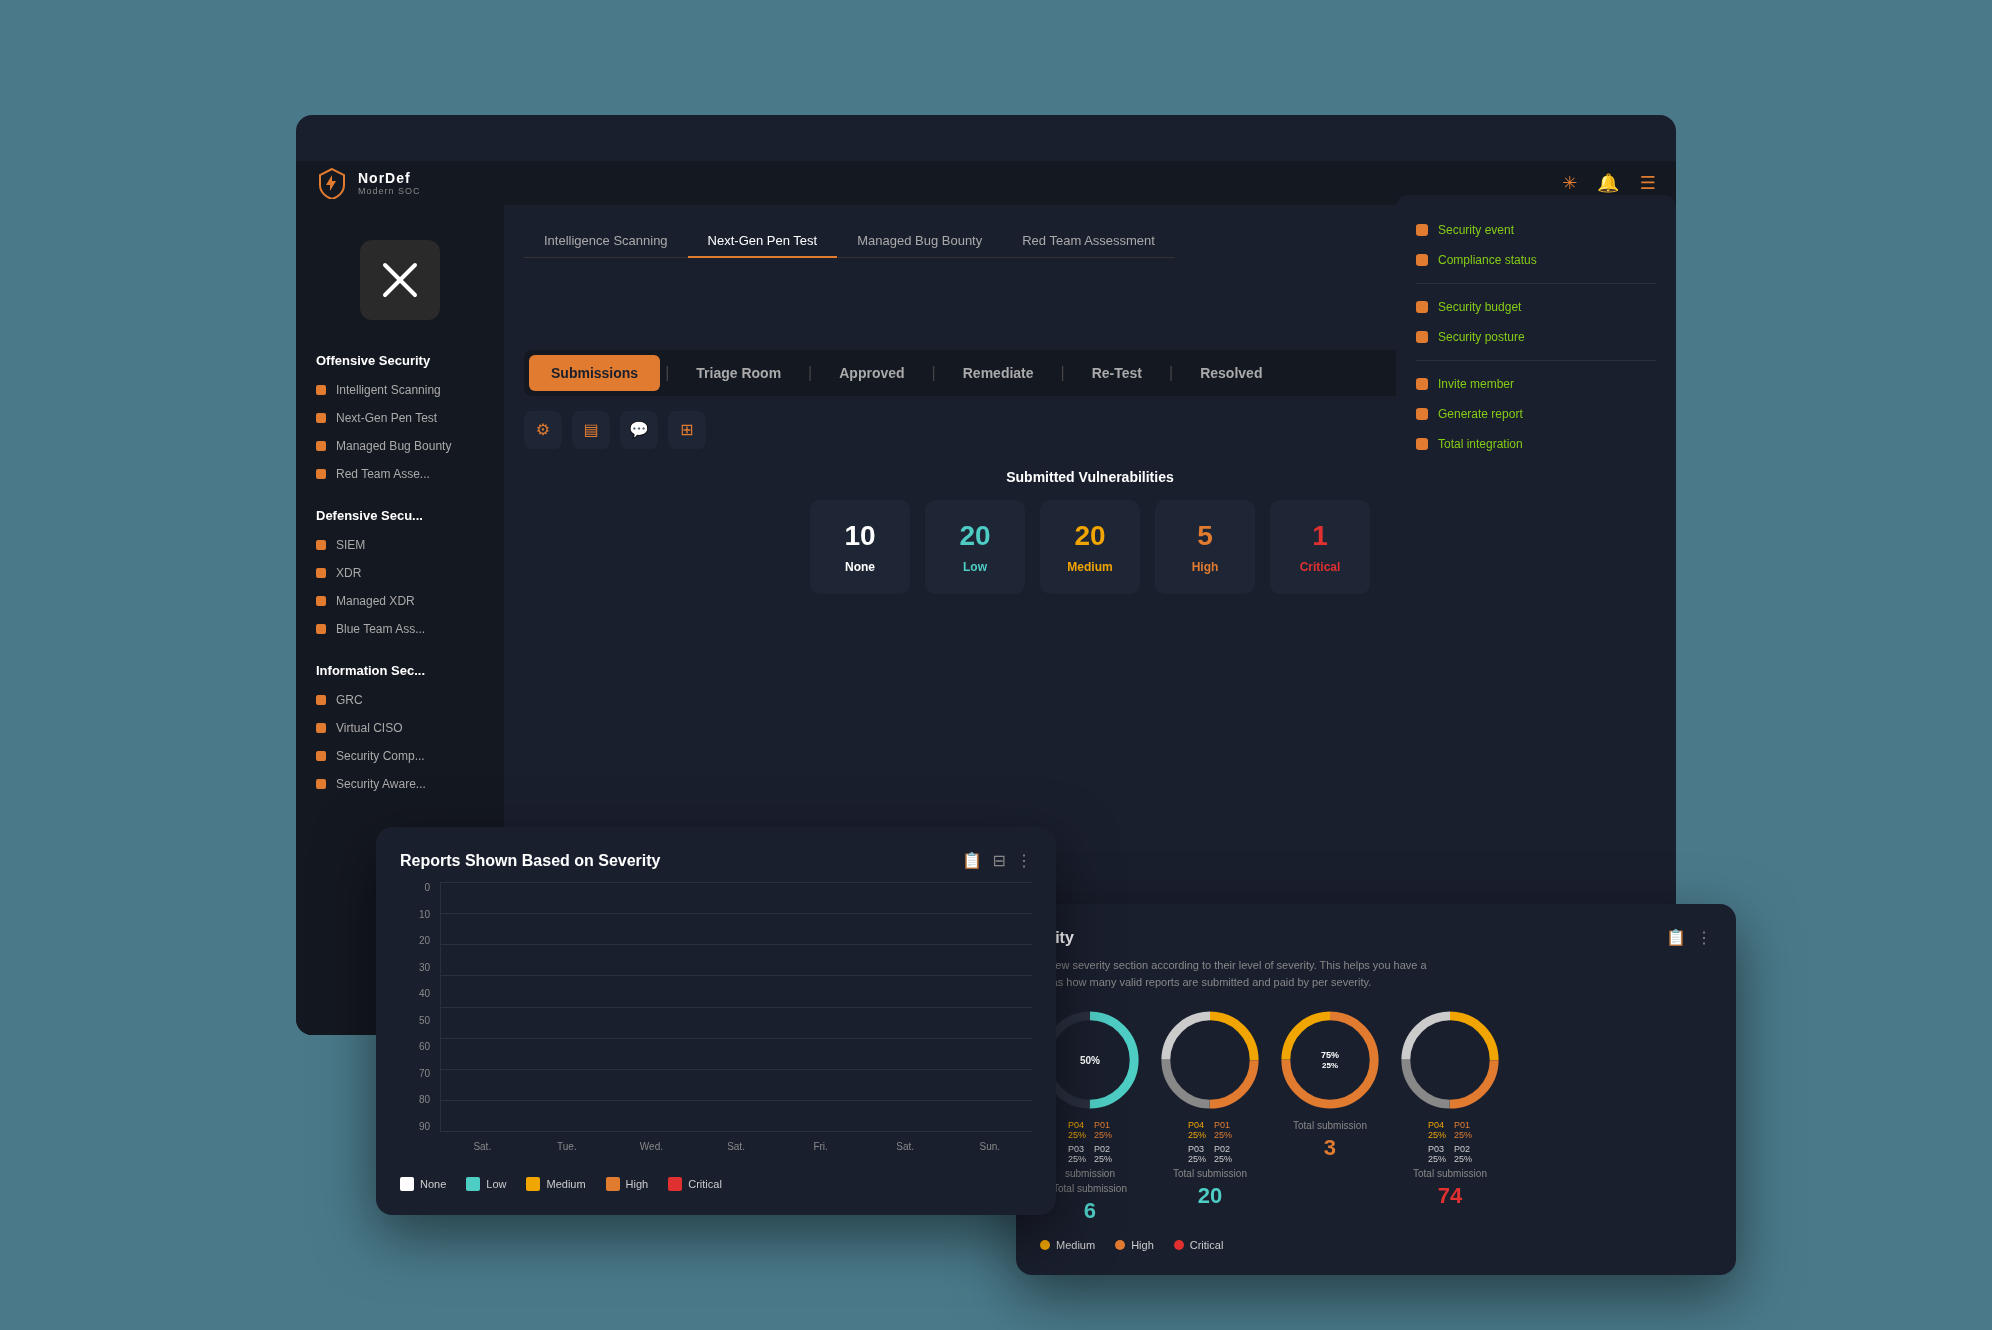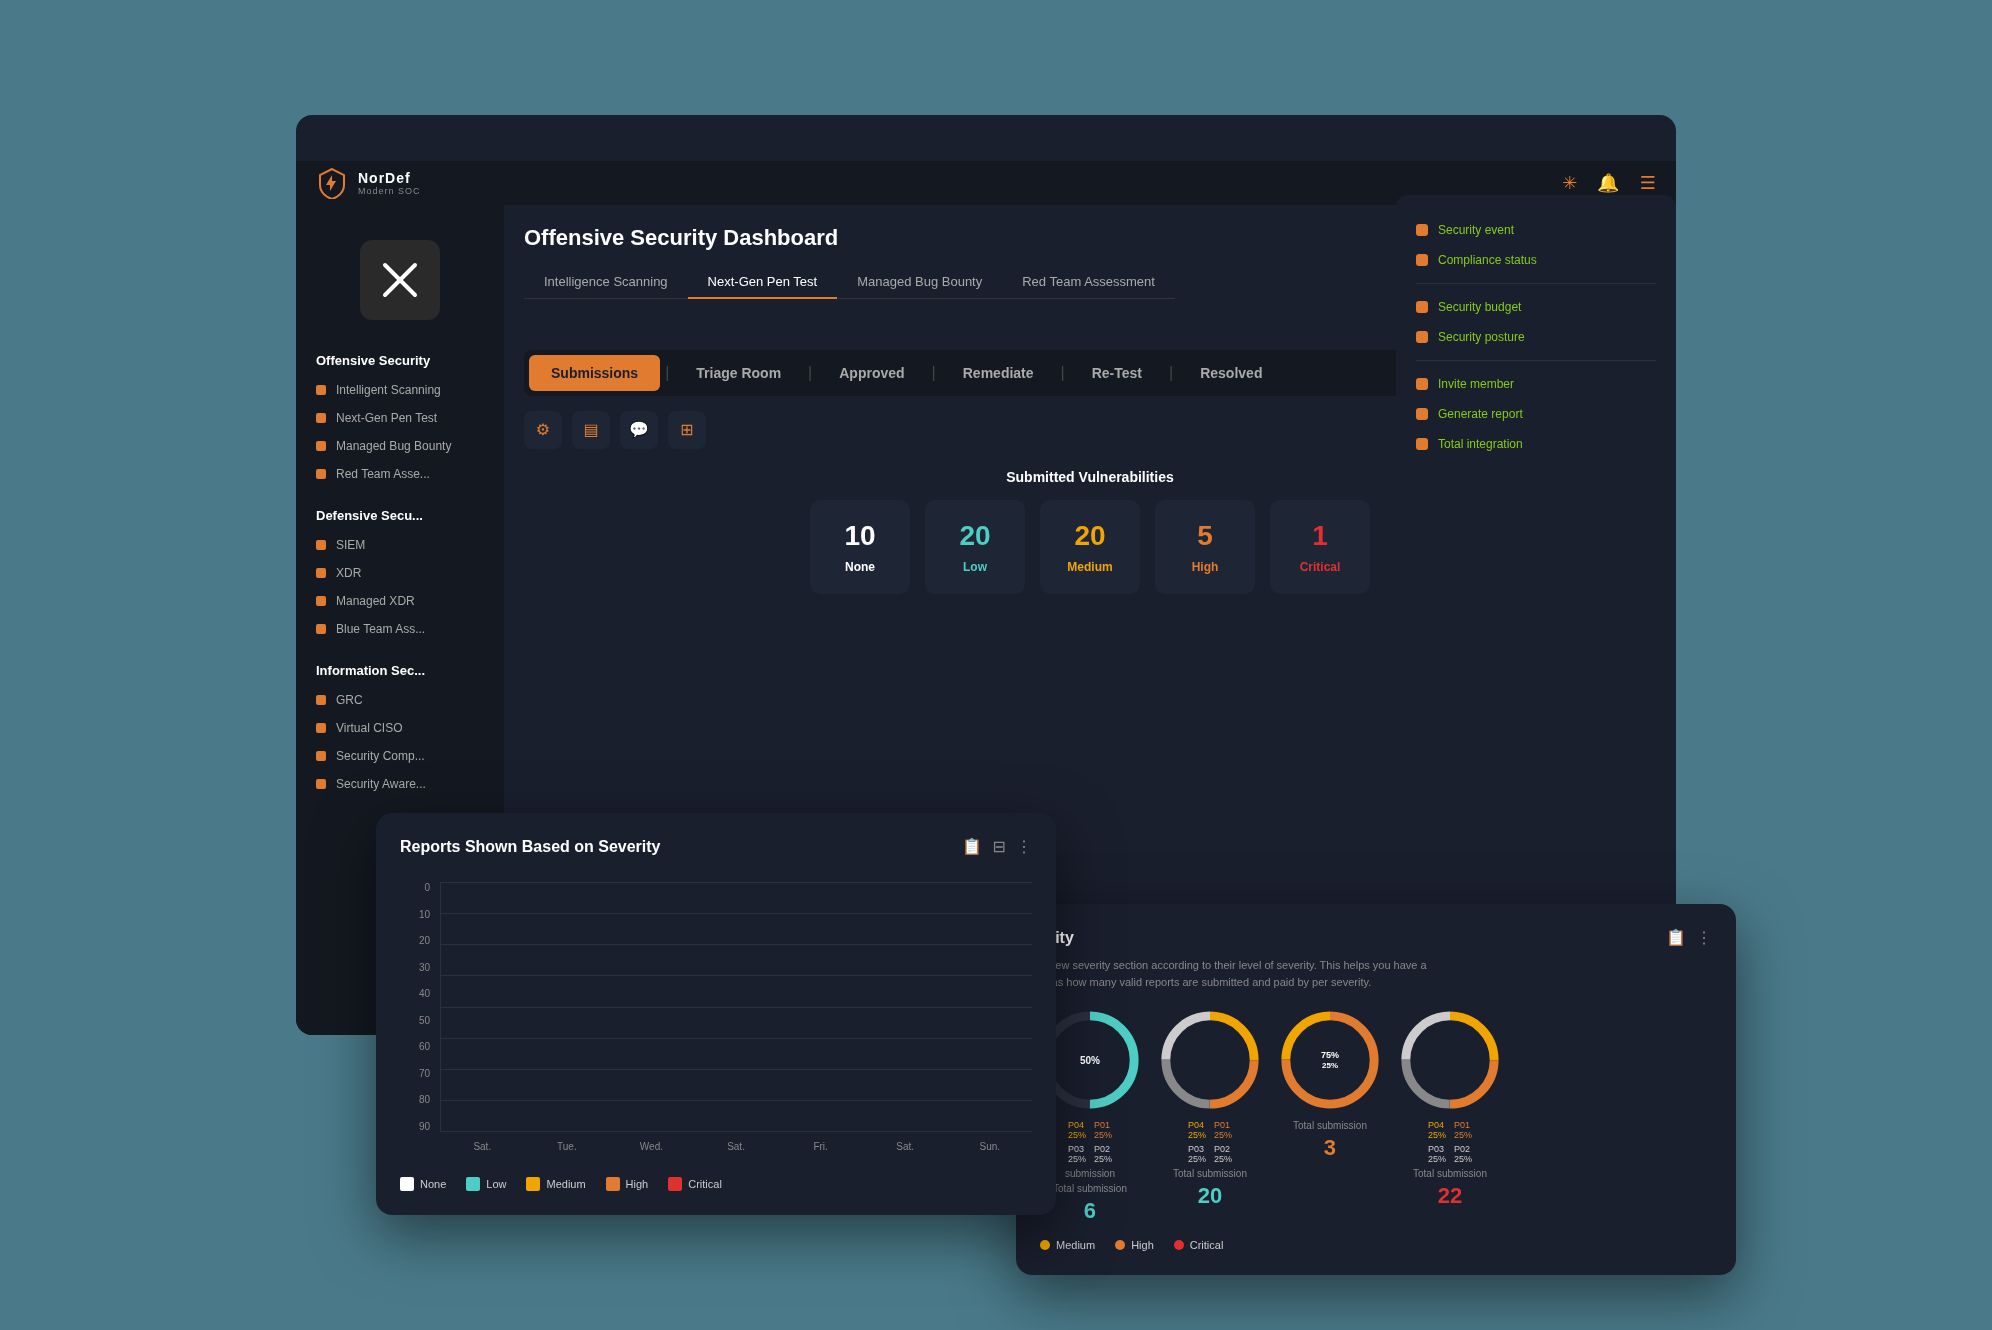--- a/index.html
+++ b/index.html
@@ -302,21 +302,21 @@
       background: #1a1f2e;
       border-radius: 16px;
       padding: 24px;
       box-shadow: 0 20px 60px rgba(0,0,0,0.5);
       z-index: 10;
     }
     .card-header {
       display: flex;
       align-items: center;
       justify-content: space-between;
-      margin-bottom: 26px;
+      margin-bottom: 12px;
     }
     .card-title {
       color: #fff;
       font-size: 16px;
       font-weight: 700;
     }
     .card-icons {
       display: flex;
       gap: 10px;
       color: #888;
@@ -636,21 +636,20 @@
         <div class="sidebar-item">
           <div class="sidebar-dot"></div>
           <span>Security Aware...</span>
         </div>
       </div>
 
       <div class="main-panel">
 
         <div class="header-row">
           <div>
-            <div class="dashboard-title">Offensive Security Dashboard</div>
             <div class="tab-nav">
               <div class="tab-item">Intelligence Scanning</div>
               <div class="tab-item active">Next-Gen Pen Test</div>
               <div class="tab-item">Managed Bug Bounty</div>
               <div class="tab-item">Red Team Assessment</div>
             </div>
           </div>
           <div class="greeting-card">
             <div class="greeting-name">Hi Name of company</div>
             <div class="greeting-text">
@@ -956,21 +955,21 @@
         <div style="display:flex;flex-direction:column;align-items:center;gap:4px;">
           <div style="display:flex;gap:8px;font-size:9px;">
             <span style="color:#f0a500">P04<br>25%</span>
             <span style="color:#e07b30">P01<br>25%</span>
           </div>
           <div style="display:flex;gap:8px;font-size:9px;color:#ccc;">
             <span>P03<br>25%</span>
             <span>P02<br>25%</span>
           </div>
           <div class="total-submission-label">Total submission</div>
-          <div class="total-submission-count count-red">22</div>
+          <div class="total-submission-count count-red">74</div>
         </div>
       </div>
     </div>
 
     <div class="pie-legend-row">
       <div class="pie-legend-item">
         <div class="pie-legend-dot" style="background:#f0a500"></div>
         <span>Medium</span>
       </div>
       <div class="pie-legend-item">

